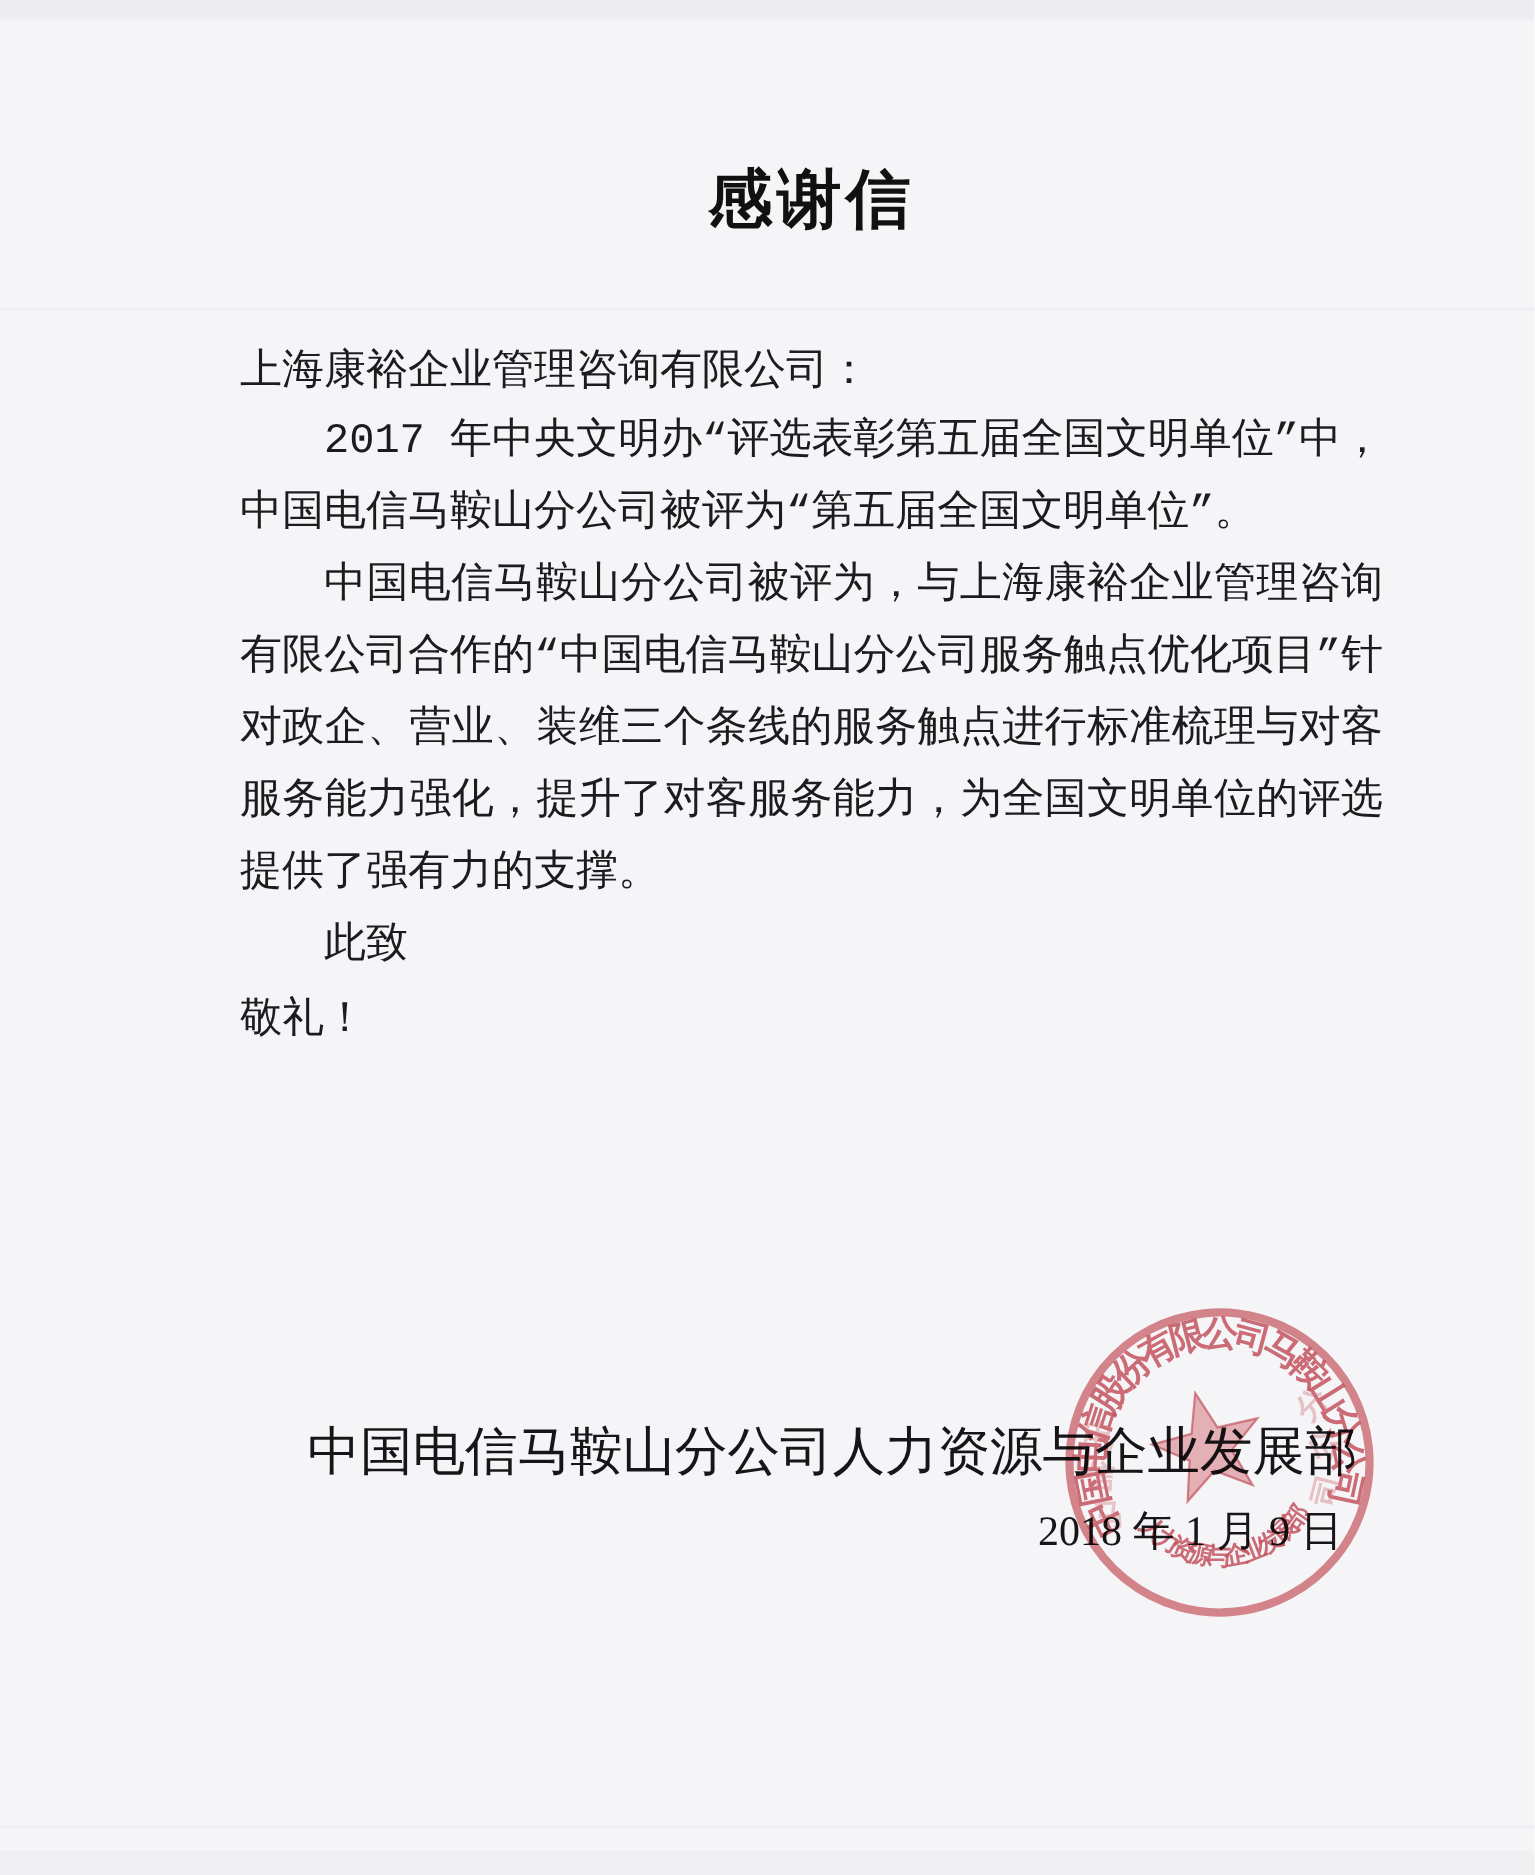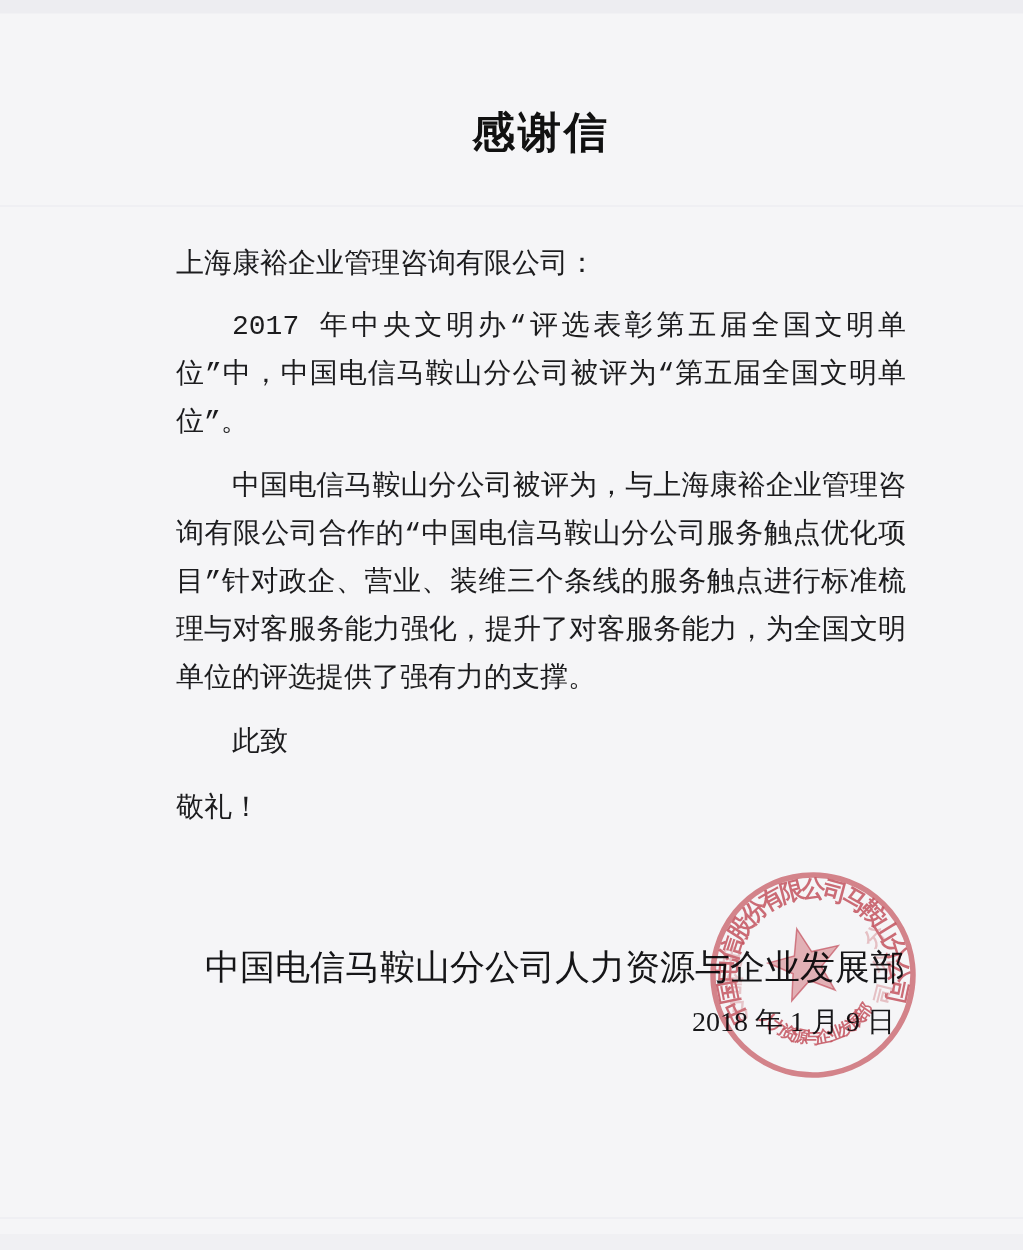--- a/index.html
+++ b/index.html
@@ -28,21 +28,21 @@
     font-size:43px; font-weight:700;
     letter-spacing:3px;
     color:#111;
   }
   .letter {
     position:absolute; left:160px; top:223px; width:762px;
     font-size:28px; line-height:48px;
     text-align:justify;
     text-justify:inter-character;
   }
-  .letter p { margin:16px; }
+  .letter p { margin:0; }
   .letter p.indent { text-indent:2em;font-family:Liberation Mono, monospace; }
 
   .signature {
     position:absolute; top:944px; right:118px;
     font-size:35px; line-height:48px; white-space:nowrap; color:#161618;
   }
   .date {
     position:absolute; top:998px; right:128px;
     font-size:28px; line-height:48px; white-space:nowrap; color:#161618;
   }

